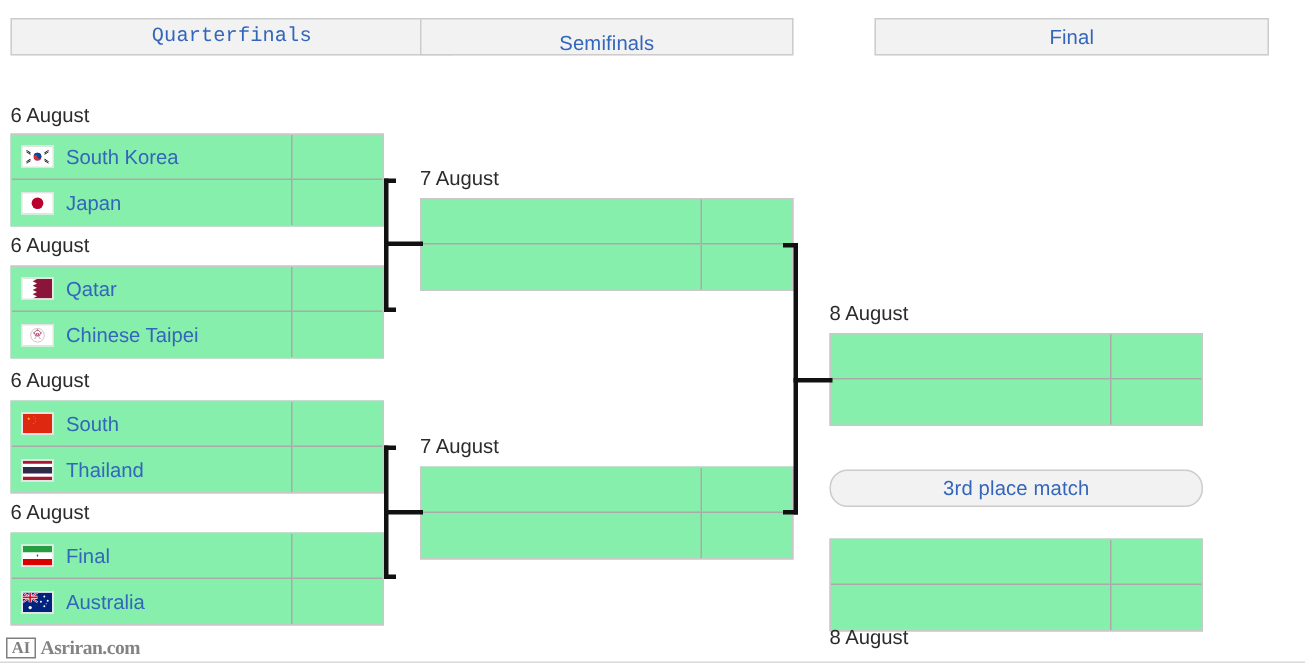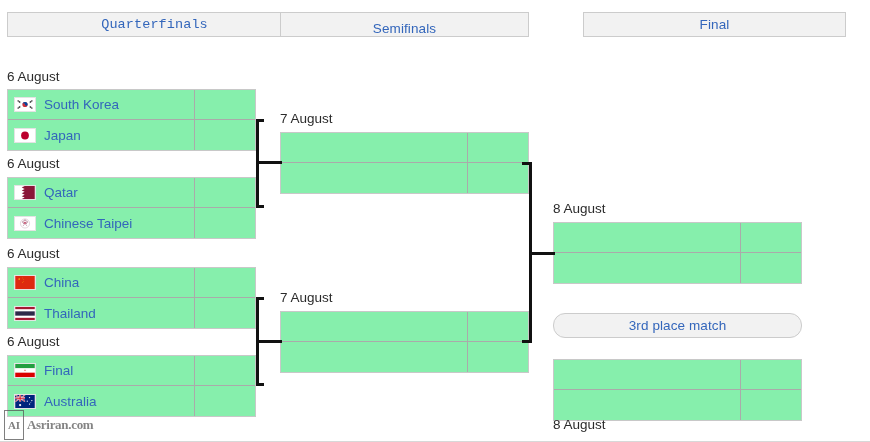--- a/index.html
+++ b/index.html
@@ -111,21 +111,21 @@
     position: absolute;
     left: 4px;
     bottom: 2px;
     display: flex;
     align-items: center;
     gap: 3px;
     opacity: 0.75;
   }
   .watermark .wm-logo {
     width: 20px;
-    height: 30px;
+    height: 14px;
     border: 1.5px solid #555;
     box-sizing: border-box;
     display: flex;
     align-items: center;
     justify-content: center;
     font-size: 11px;
     font-weight: bold;
     color: #555;
     font-family: "Liberation Serif", serif;
   }
@@ -244,21 +244,21 @@
           <rect width="30" height="20" fill="#de2910"></rect>
           <g fill="#ffde00">
             <path d="M6 3.2 l1 3.1 -2.6-1.9 h3.2 l-2.6 1.9 z"></path>
             <path d="M11.4 2.2 l.4 1.2 -1-.7h1.2l-1 .7z"></path>
             <path d="M13.2 4.3 l.4 1.2 -1-.7h1.2l-1 .7z"></path>
             <path d="M13.0 7.2 l.4 1.2 -1-.7h1.2l-1 .7z"></path>
             <path d="M10.9 9.0 l.4 1.2 -1-.7h1.2l-1 .7z"></path>
           </g>
         </svg>
       </span>
-      <span class="team-name">China</span>
+      <span class="team-name">South</span>
     </div>
     <div class="score-cell"></div>
   </div>
   <div class="match-row">
     <div class="team-cell">
       <span class="flag">
         <svg viewBox="0 0 30 20">
           <rect width="30" height="20" fill="#ffffff"></rect>
           <rect y="0" width="30" height="3.34" fill="#a51931"></rect>
           <rect y="16.66" width="30" height="3.34" fill="#a51931"></rect>

